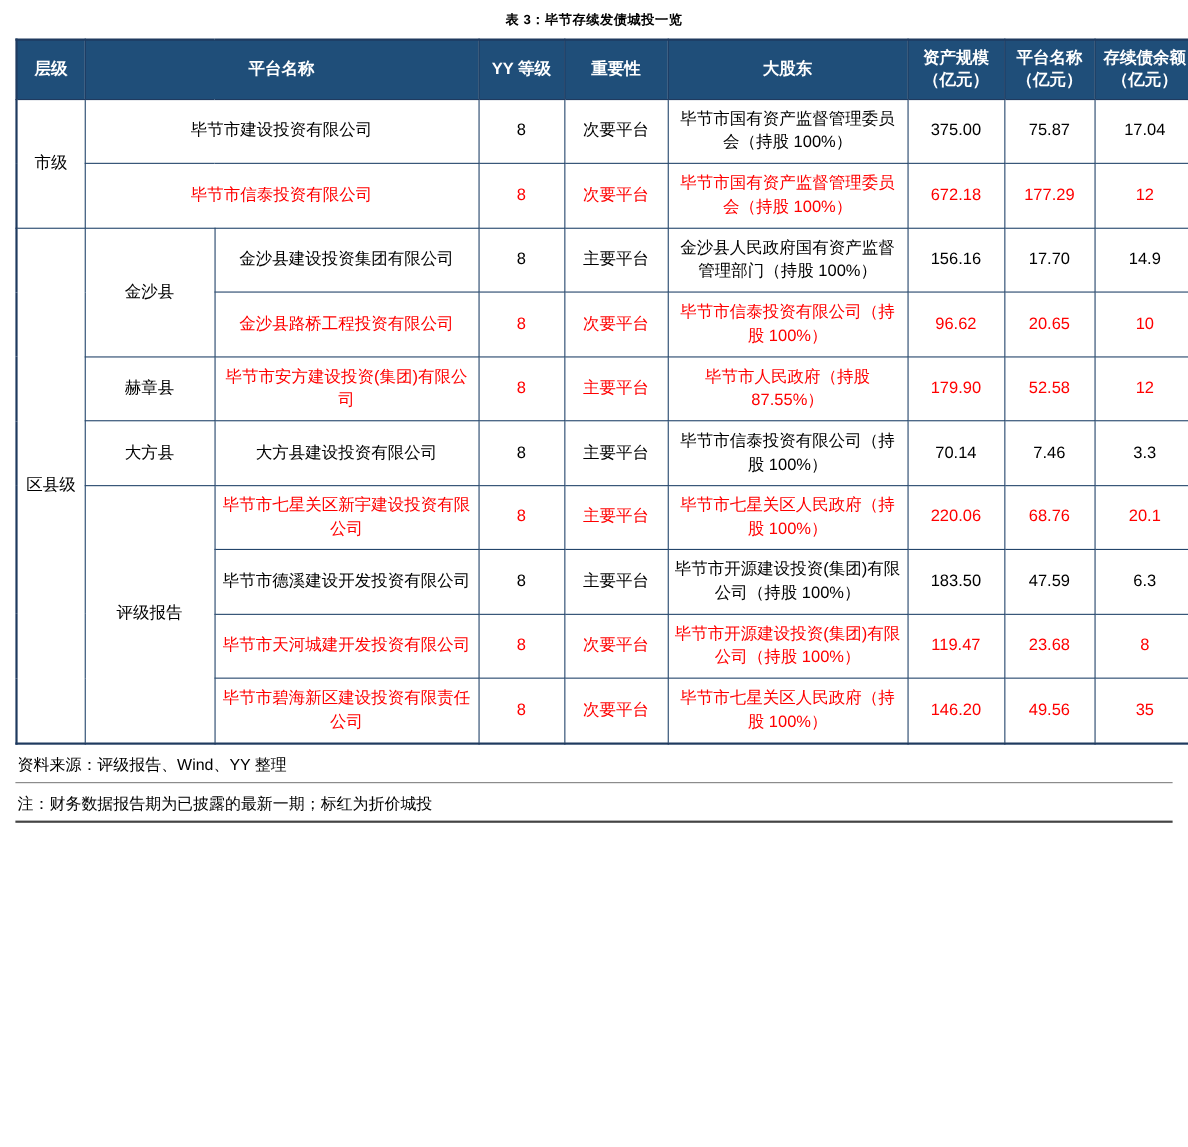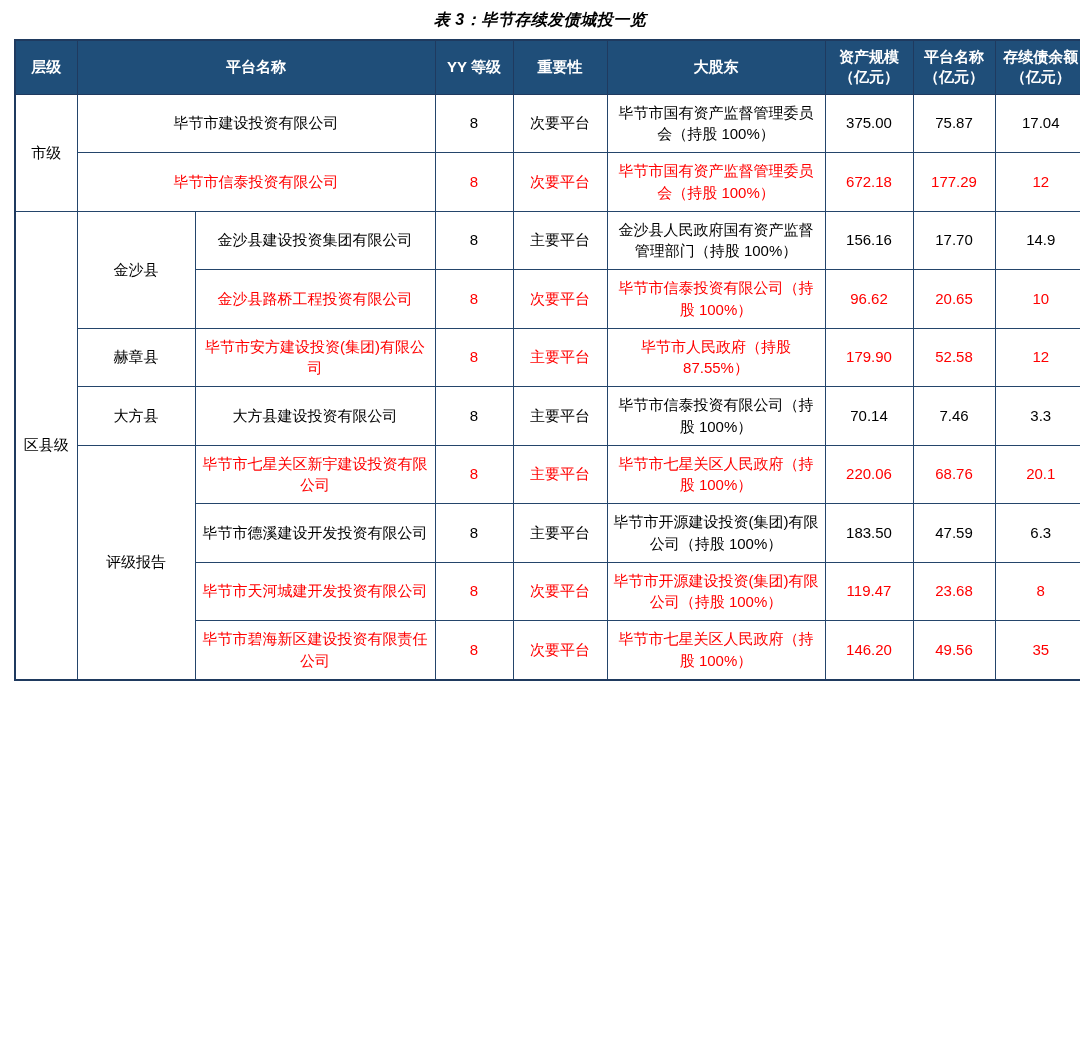--- a/index.html
+++ b/index.html
@@ -15,24 +15,23 @@
     font-size: 15px;
   }
   .page {
     width: 1080px;
     box-sizing: border-box;
     padding: 0 14px;
   }
   .title {
     text-align: center;
     font-weight: bold;
-    font-size: 16px;
+    font-size: 12px;
     padding: 10px 0 8px 0;
     letter-spacing: 0.5px;
-    font-style: italic;
   }
   table.main {
     width: 1052px;
     border-collapse: collapse;
     table-layout: fixed;
     border: 2px solid #1f3a5f;
   }
   table.main th {
     background: #1f4e79;
     color: #ffffff;
@@ -223,14 +222,18 @@
         <td class="red">8</td>
         <td class="red">次要平台</td>
         <td class="red">毕节市七星关区人民政府（持股 100%）</td>
         <td class="red">146.20</td>
         <td class="red">49.56</td>
         <td class="red">35</td>
       </tr>
     </tbody>
   </table>
 
+  <div class="footwrap">
+    <div class="footline">资料来源：评级报告、Wind、YY 整理</div>
+    <div class="footline last">注：财务数据报告期为已披露的最新一期；标红为折价城投</div>
+  </div>
 
 </div>
 
 </body></html>

